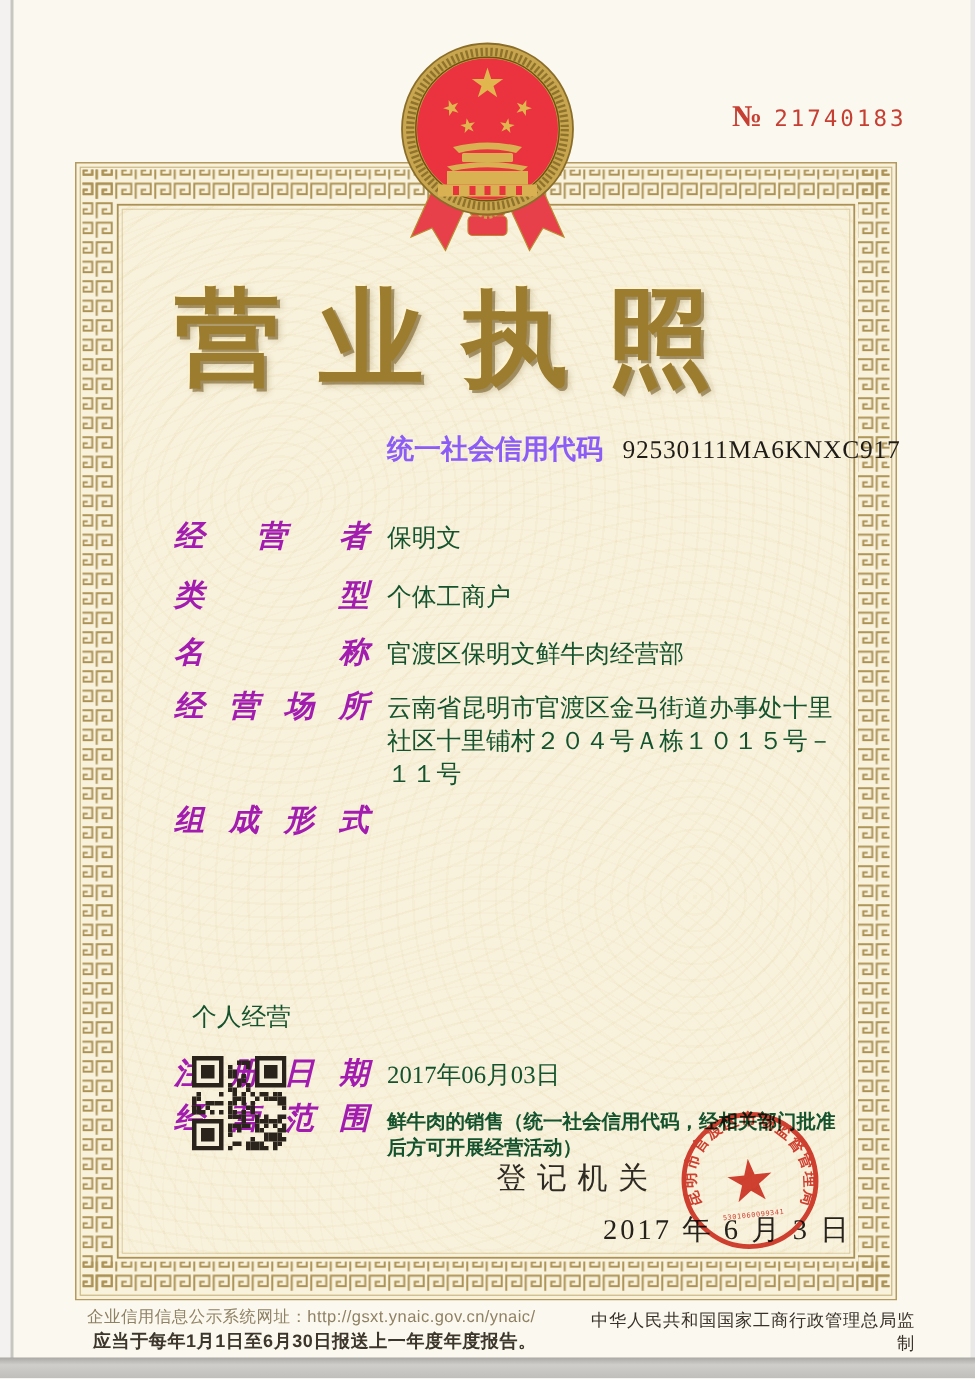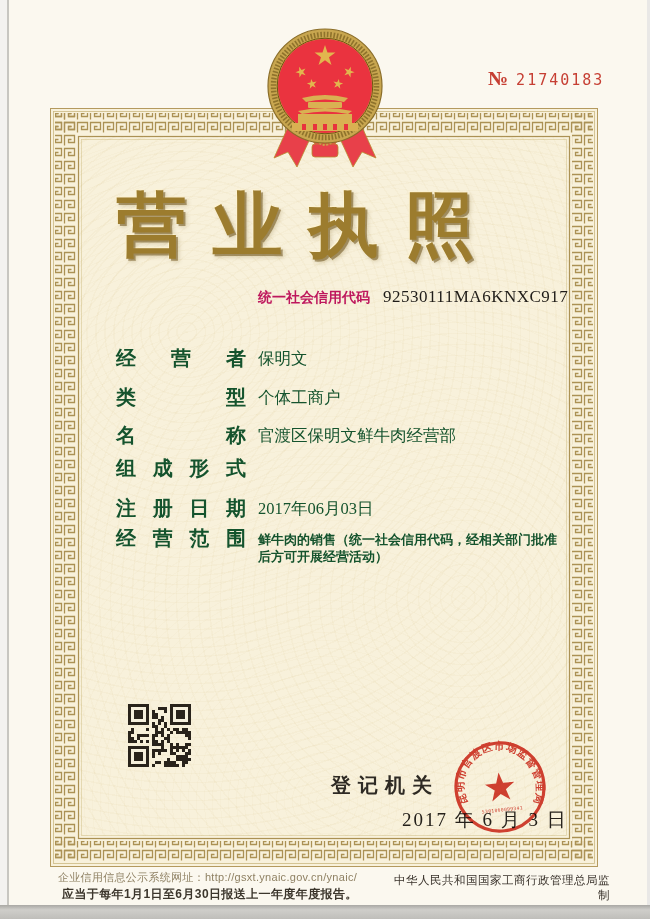--- a/index.html
+++ b/index.html
@@ -22,33 +22,33 @@
     background-image:
       repeating-radial-gradient(circle at 22% 28%, rgba(198,168,92,0.055) 0 1.5px, rgba(0,0,0,0) 1.5px 9px),
       repeating-radial-gradient(circle at 78% 66%, rgba(198,168,92,0.05) 0 1.5px, rgba(0,0,0,0) 1.5px 11px),
       repeating-radial-gradient(circle at 50% 95%, rgba(198,168,92,0.04) 0 1px, rgba(0,0,0,0) 1px 8px);}
   .emblem{position:absolute;left:240px;top:24px;}
   .title{position:absolute;left:0;top:179px;width:604px;text-align:center;
          font-size:70px;font-weight:bold;letter-spacing:26px;padding-left:13px;box-sizing:border-box;
          color:#9c7c2e;
          text-shadow:2px 2px 0 rgba(99,71,14,.5), -1px -1px 1px rgba(255,244,208,.9), 3px 3px 4px rgba(120,90,20,.25);}
   .credit{position:absolute;left:258px;top:287px;display:flex;align-items:baseline;gap:13px;white-space:nowrap;}
-  .credit .lab{font-size:14px;font-weight:600;color:#be185d;}
+  .credit .lab{font-size:18px;font-weight:600;color:#8b5cf6;}
   .credit .val{font-size:17px;letter-spacing:.5px;color:#1f1c18;font-family:"Liberation Serif",serif;}
   .fields{position:absolute;left:116px;top:344px;width:452px;}
   .frow{display:flex;align-items:flex-start;}
-  .frow .flab{width:130px;flex:0 0 130px;font-size:20px;font-weight:600;color:#14532d;
-              text-align:justify;text-align-last:justify;line-height:25px;}
+  .frow .flab{width:130px;flex:0 0 130px;font-size:20px;font-weight:600;color:#a21caf;
+              text-align:justify;text-align-last:justify;line-height:25px;font-style:italic;}
   .frow .fval{margin-left:12px;width:306px;font-size:16.5px;line-height:22px;color:#14532d;
               font-family:"Liberation Serif","Liberation Sans",serif;padding-top:2px;}
   .frow.r1{margin-top:2px;} .frow.r2{margin-top:13px;} .frow.r3{margin-top:14px;}
-  .frow.r4{margin-top:11px;} .frow.r5{margin-top:8px;} .frow.r6{margin-top:15px;} .frow.r7{margin-top:5px;}
+  .frow.r4{margin-top:11px;} .frow.r5{margin-top:8px;flex-direction:column;} .frow.r6{margin-top:15px;} .frow.r7{margin-top:5px;}
   .frow.small .fval{font-size:13px;line-height:17px;font-weight:600;padding-top:5px;width:320px;}
   .qr{position:absolute;left:128px;top:704px;width:63px;height:63px;}
-  .registry{position:absolute;left:331px;top:772px;font-size:20px;font-weight:700;
+  .registry{position:absolute;left:331px;top:772px;font-size:20px;font-weight:400;
             letter-spacing:7px;color:#2e2a24;white-space:nowrap;}
   .issuedate{position:absolute;left:402px;top:807px;font-size:19px;letter-spacing:2px;color:#25211b;
              font-family:"Liberation Serif",serif;white-space:nowrap;}
   .seal{position:absolute;left:450px;top:737px;width:100px;height:100px;
         mix-blend-mode:multiply;opacity:.93;transform:rotate(-6deg);}
   .foot1{position:absolute;left:58px;top:870px;font-size:11px;color:#8f8163;letter-spacing:.3px;}
   .foot2{position:absolute;left:62px;top:886px;font-size:12px;font-weight:600;color:#3c362c;letter-spacing:.4px;}
   .foot-right{position:absolute;left:390px;top:873px;width:220px;text-align:right;font-size:11.5px;
               color:#38312a;font-family:"Liberation Serif",serif;letter-spacing:.5px;}
 </style>
@@ -140,22 +140,27 @@
       <span class="fval">保明文</span>
     </div>
     <div class="frow r3">
       <span class="flab">类型</span>
       <span class="fval">个体工商户</span>
     </div>
     <div class="frow r2">
       <span class="flab">名称</span>
       <span class="fval">官渡区保明文鲜牛肉经营部</span>
     </div>
+    <div class="frow r4">
+      <span class="flab">经营场所</span>
+      <span class="fval">云南省昆明市官渡区金马街道办事处十里社区十里铺村２０４号Ａ栋１０１５号－１１号</span>
+    </div>
     <div class="frow r5">
       <span class="flab">组成形式</span>
+      <span class="fval">个人经营</span>
     </div>
     <div class="frow r6">
       <span class="flab">注册日期</span>
       <span class="fval">2017年06月03日</span>
     </div>
     <div class="frow r7 small">
       <span class="flab">经营范围</span>
       <span class="fval">鲜牛肉的销售（统一社会信用代码，经相关部门批准后方可开展经营活动）</span>
     </div>
   </div>

